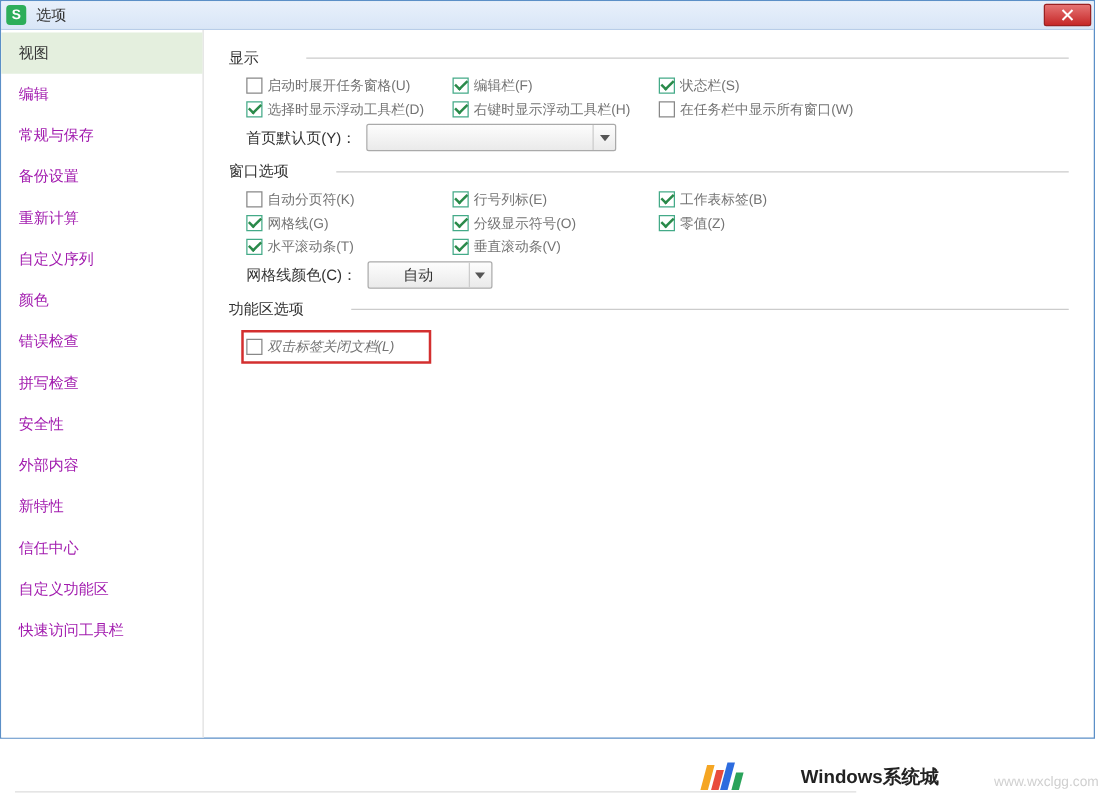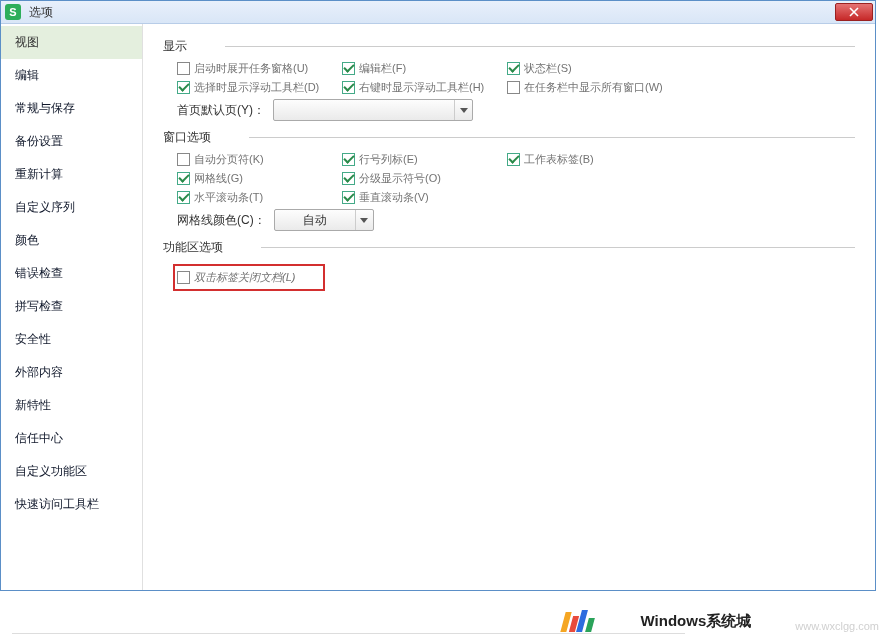--- a/index.html
+++ b/index.html
@@ -8,22 +8,22 @@
     .dialog { position: absolute; top: 0; left: 0; width: 876px; height: 591px; border: 1px solid #5b8fc7; background: #fff; }
     
     .titlebar { height: 23px; background: linear-gradient(to bottom, #e8f0fb, #d9e6f7); display: flex; align-items: center; padding-left: 4px; border-bottom: 1px solid #b8cde8; }
     .titlebar .app-icon { width: 16px; height: 16px; background: #2dae5a; border-radius: 3px; display: flex; align-items: center; justify-content: center; color: #fff; font-weight: bold; font-size: 11px; font-family: Arial; }
     .titlebar .title { margin-left: 8px; font-size: 12px; color: #333; }
     .titlebar .close-btn { margin-left: auto; width: 38px; height: 18px; margin-right: 2px; background: linear-gradient(to bottom, #e57373, #c62828); border: 1px solid #9a2121; border-radius: 2px; display: flex; align-items: center; justify-content: center; color: #fff; cursor: pointer; }
     .titlebar .close-btn svg { width: 10px; height: 10px; }
     
     .body { display: flex; height: calc(100% - 23px); }
     
-    .sidebar { width: 142px; border-right: 1px solid #e0e0e0; background: #fff; padding-top: 2px; }
-    .sidebar .item { padding: 8px 14px; cursor: pointer; color: #0f172a; font-size: 12px; }
+    .sidebar { width: 162px; border-right: 1px solid #e0e0e0; background: #fff; padding-top: 2px; }
+    .sidebar .item { padding: 8px 14px; cursor: pointer; color: #a21caf; font-size: 12px; }
     .sidebar .item.active { background: #e4efde; color: #333; }
     
     .content { flex: 1; padding: 14px 20px; overflow: auto; }
     
     .group { margin-bottom: 8px; }
     .group-header { display: flex; align-items: center; margin-bottom: 6px; gap: 32px; }
     .group-header .gtitle { font-size: 12px; color: #333; white-space: nowrap; padding-right: 6px; }
     .group-header .gline { flex: 1; height: 1px; background: #ccc; }
     .group-body { padding-left: 14px; }
     
@@ -183,20 +183,26 @@
                   <span class="box"></span>
                   <span class="lbl">网格线(G)</span>
                 </label>
               </div>
             <div class="col col2">
                 <label class="cb checked">
                   <span class="box"></span>
                   <span class="lbl">分级显示符号(O)</span>
                 </label>
               </div>
+            <div class="col col3">
+                <label class="cb checked">
+                  <span class="box"></span>
+                  <span class="lbl">零值(Z)</span>
+                </label>
+              </div>
           </div>
           <div class="row">
             <div class="col col1">
                 <label class="cb checked">
                   <span class="box"></span>
                   <span class="lbl">水平滚动条(T)</span>
                 </label>
               </div>
             <div class="col col2">
                 <label class="cb checked">

